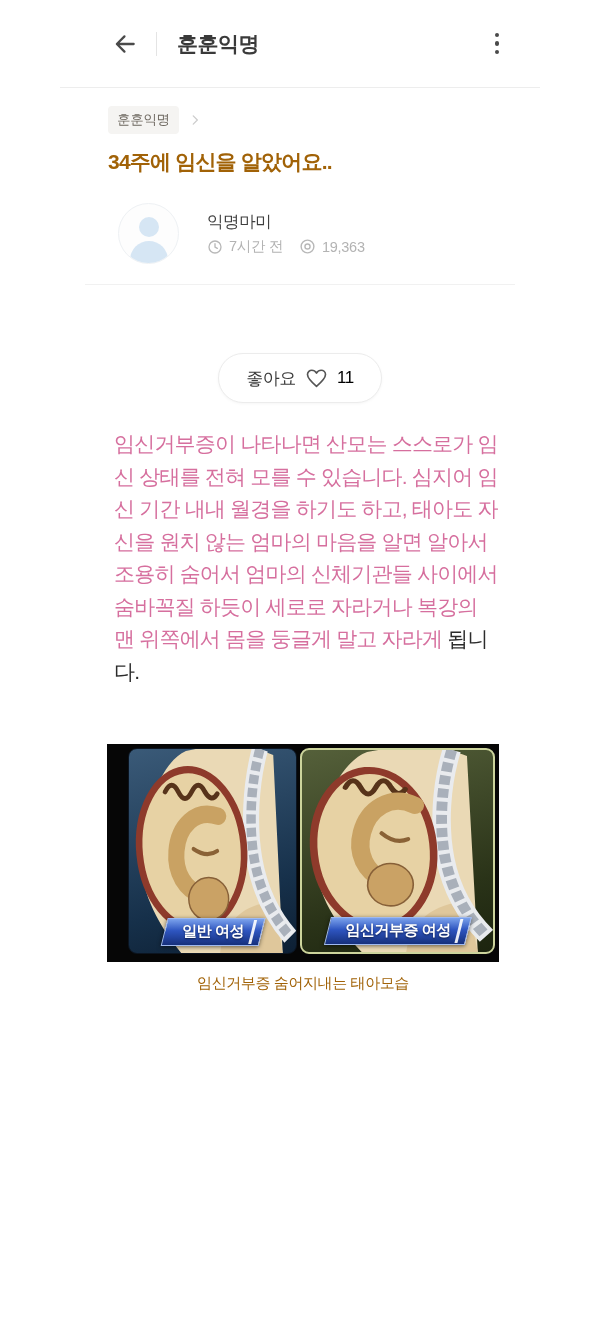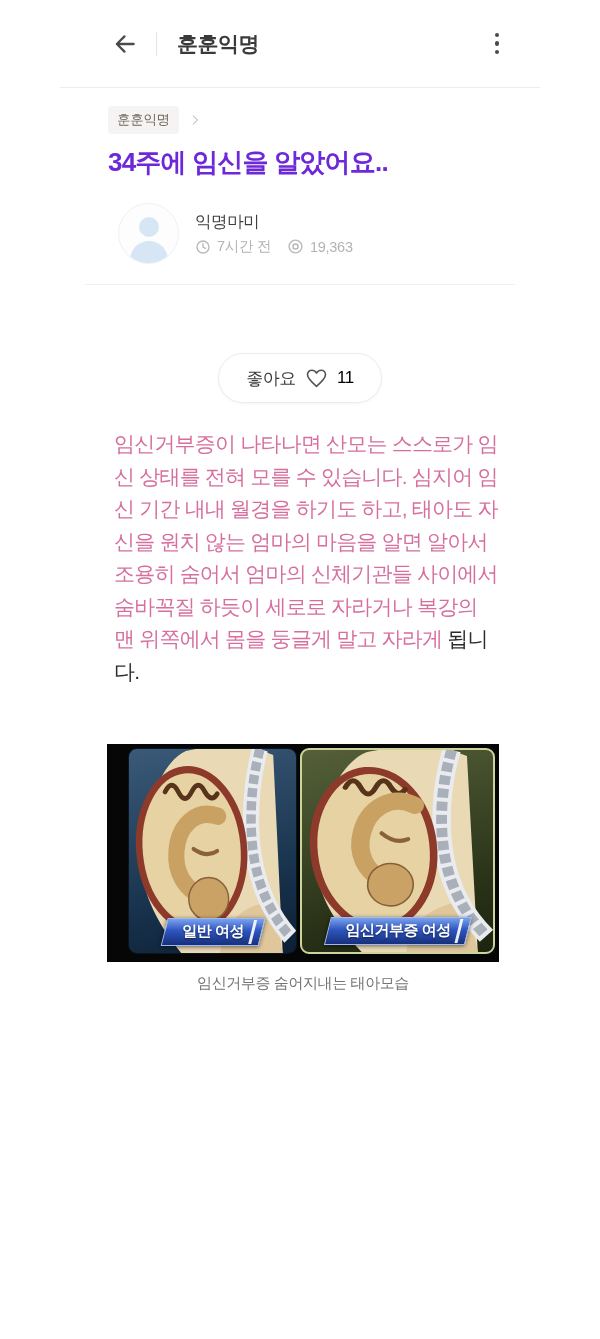--- a/index.html
+++ b/index.html
@@ -14,24 +14,24 @@
   .htitle { font-size:21px; font-weight:700; color:#3a3a3a; letter-spacing:-0.5px; }
   .kebab { margin-left:auto; width:30px; height:34px; display:flex; flex-direction:column; align-items:center; justify-content:center; gap:4px; cursor:pointer; }
   .kebab i { width:4.5px; height:4.5px; border-radius:50%; background:#4a4a4a; }
 
   
   .crumb-row { display:flex; align-items:center; gap:9px; margin:18px 48px 0; }
   .chip { background:#f5f4f2; color:#6d675f; font-size:13.5px; padding:5px 9px; border-radius:4px; letter-spacing:-0.3px; cursor:pointer; }
   .crumb-chev { color:#c9c9c9; display:flex; }
 
   
-  .post-title { margin:13px 48px 0; font-size:26px; font-weight:700; color:#6d28d9; letter-spacing:-0.8px; line-height:30px; }
+  .post-title { margin:13px 48px 0; font-size:21px; font-weight:700; color:#a16207; letter-spacing:-0.8px; line-height:30px; }
 
   
-  .author-row { display:flex; align-items:center; gap:16px; margin:26px 48px 0 58px; }
+  .author-row { display:flex; align-items:center; gap:28px; margin:26px 48px 0 58px; }
   .avatar { width:61px; height:61px; border-radius:50%; background:#fdfdfd; border:1px solid #eef1f4; position:relative; overflow:hidden; flex:0 0 auto; }
   .avatar .head { position:absolute; left:50%; top:13px; transform:translateX(-50%); width:20px; height:20px; border-radius:50%; background:#d6e6f4; }
   .avatar .shoulders { position:absolute; left:50%; top:37px; transform:translateX(-50%); width:38px; height:26px; border-radius:19px 19px 0 0; background:#d6e6f4; }
   .author-name { font-size:16.5px; color:#3f3f3f; letter-spacing:-0.4px; }
   .meta-row { display:flex; align-items:center; gap:6px; margin-top:4px; color:#b3b3b3; font-size:14.5px; letter-spacing:-0.3px; }
   .meta-row svg { display:block; }
   .meta-gap { width:4px; }
 
   .divider { border:none; border-top:1px solid #f1f1f1; margin:20px 25px 0; }
 
@@ -56,21 +56,21 @@
   .panel svg { width:100%; height:100%; display:block; }
   .panel-left  { flex:0 0 169px; background:linear-gradient(165deg,#3a5a78 0%,#16304a 70%,#0d1f33 100%); border:1px solid #0b1420; }
   .panel-right { flex:1; background:linear-gradient(165deg,#55603a 0%,#2a3318 70%,#1c240f 100%); border:2px solid #ccd49c; }
   .panel-right .fetus { transform:translate(5px,-15px) rotate(9deg); transform-origin:72px 100px; }
   .panel-right .guts  { transform:translate(2px,-5px); }
 
   .banner { position:absolute; bottom:7px; left:50%; transform:translateX(-50%) skewX(-14deg); background:linear-gradient(180deg,#7ba2ec 0%,#2e55c0 45%,#16307c 100%); border:1px solid #9fb9ef; color:#fff; font-weight:700; font-size:15px; padding:3px 17px 4px; white-space:nowrap; box-shadow:0 1px 4px rgba(0,0,0,0.55); }
   .banner > span { display:inline-block; transform:skewX(14deg); letter-spacing:-0.5px; text-shadow:0 1px 2px rgba(0,0,0,0.5); }
   .banner::after { content:""; position:absolute; top:1px; bottom:1px; right:7px; width:3px; background:rgba(255,255,255,0.9); }
 
-  .figcap { margin-top:12px; text-align:center; font-size:15px; color:#737373; letter-spacing:-0.4px; }
+  .figcap { margin-top:12px; text-align:center; font-size:15px; color:#a16207; letter-spacing:-0.4px; }
 </style>
 </head>
 <body>
 
 <div class="page">
 
   <header class="topbar">
     <div class="back-btn">
       <svg width="26" height="26" viewBox="0 0 24 24">
         <path d="M20 12 H5 M11.5 5 L4.5 12 L11.5 19" fill="none" stroke="#4a4a4a" stroke-width="2.1" stroke-linecap="round" stroke-linejoin="round"></path>

